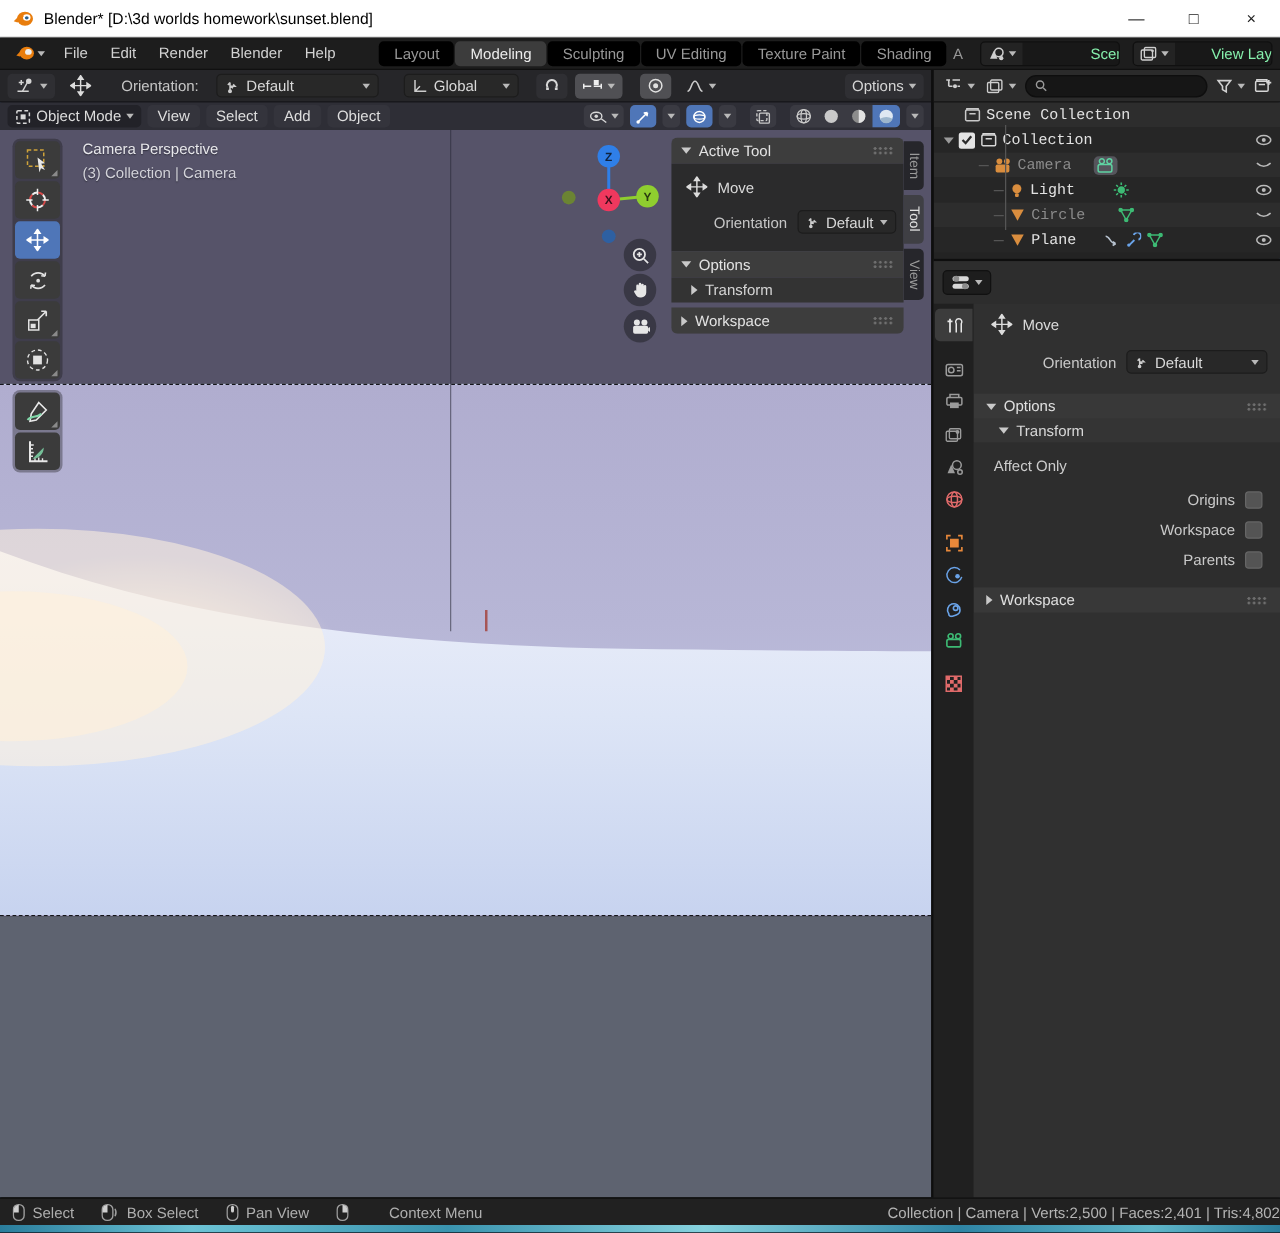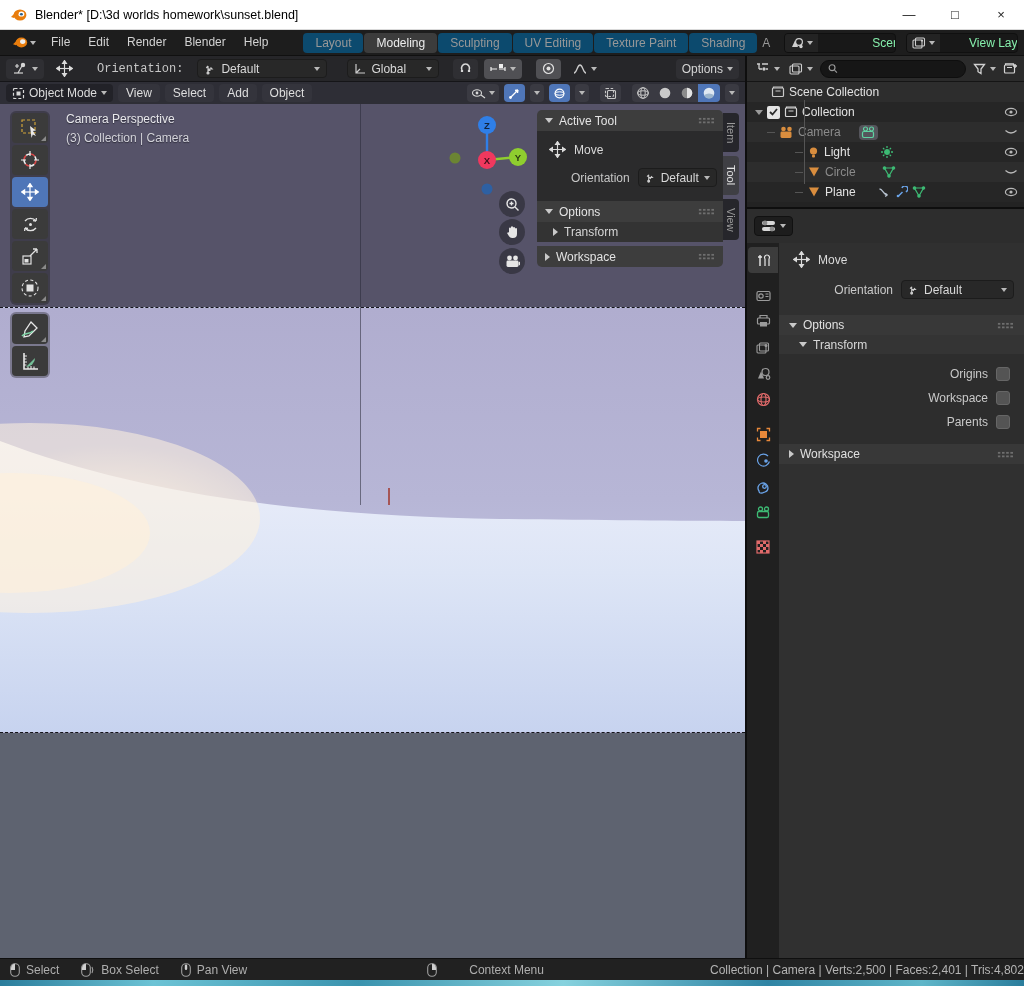--- a/index.html
+++ b/index.html
@@ -13,21 +13,21 @@
   .titlebar .blogo{margin:0 8px 0 10px;}
   .titlebar .ttl{font-size:12.5px;color:#000000;}
   .tb-controls{margin-left:auto;display:flex;height:100%;}
   .tbc{width:46px;display:flex;align-items:center;justify-content:center;color:#222;font-size:13px;cursor:default;}
 
   
   .topbar{height:26px;background:#1d1d1d;display:flex;align-items:center;padding:0 6px;border-bottom:1px solid #101010;}
   .app-btn{display:flex;align-items:center;gap:2px;padding:0 6px;}
   .menu-item{padding:0 9px;color:#d2d2d2;line-height:25px;}
   .ws-tabs{display:flex;align-items:center;gap:1px;margin-left:26px;}
-  .ws-tab{padding:3px 12px;border-radius:4px;background:#0c4a6e;color:#989898;white-space:nowrap;}
+  .ws-tab{padding:3px 12px;border-radius:4px;background:#000000;color:#989898;white-space:nowrap;}
   .ws-tab.active{background:#3c3c3c;color:#ececec;}
   .ws-tab.partial{background:transparent;padding:3px 4px;}
   .id-widget{display:flex;align-items:center;background:#181818;border:1px solid #101010;border-radius:4px;height:20px;margin-left:10px;overflow:hidden;}
   .id-widget .seg{display:flex;align-items:center;gap:3px;padding:0 5px;height:100%;background:#232323;}
   .id-widget .name{padding:0 8px;min-width:96px;color:#86efac;text-align:right;}
 
   
   .main{display:flex;height:902px;}
   .leftcol{width:745px;display:flex;flex-direction:column;}
   .rightcol{width:279px;display:flex;flex-direction:column;border-left:2px solid #0e0e0e;}
@@ -94,21 +94,21 @@
 
   .side-tabs{position:absolute;left:723px;top:9px;display:flex;flex-direction:column;gap:4px;}
   .stab{writing-mode:vertical-rl;background:#26262b;color:#9a9a9a;border-radius:0 4px 4px 0;padding:9px 2px;font-size:11px;}
   .stab.active{background:#3f3f44;color:#e2e2e2;}
 
   
   .otree{height:125px;background:#232323;overflow:hidden;font-size:12px;position:relative;}
   .orow{height:20px;display:flex;align-items:center;gap:4px;padding:0 6px;}
   .orow:nth-child(odd){background:#262626;}
   .orow:nth-child(even){background:#2d2d2d;}
-  .oname{color:#e2e2e2;}
+  .oname{color:#e2e2e2;font-family:Liberation Mono, monospace;}
   .oname.dim{color:#8b8b8b;}
   .oflex{flex:1;}
   .cbx{width:13px;height:13px;border-radius:2px;background:#e4e4e4;display:flex;align-items:center;justify-content:center;}
   .databox{background:#55555c;border-radius:4px;padding:1px 2px;display:flex;align-items:center;}
   .treeline{position:absolute;left:57px;top:18px;width:1px;height:84px;background:#555;}
   .stub{width:8px;height:1px;background:#555;margin-left:-4px;}
 
   
   .props{flex:1;background:#303030;display:flex;flex-direction:column;border-top:2px solid #0e0e0e;}
   .props-header{height:34px;display:flex;align-items:center;padding:0 7px;background:#2d2d2d;}
@@ -227,21 +227,21 @@
         </span>
         <span class="pill flat">
           <svg width="17" height="17" viewBox="0 0 16 16">
               <g stroke="#dcdcdc" stroke-width="1.1" fill="#dcdcdc">
                 <line x1="8" y1="3" x2="8" y2="13"></line>
                 <line x1="3" y1="8" x2="13" y2="8"></line>
                 <path d="M8 0.5l1.8 2.7H6.2zM8 15.5l1.8-2.7H6.2zM0.5 8l2.7-1.8v3.6zM15.5 8l-2.7-1.8v3.6z"></path>
               </g>
             </svg>
         </span>
-        <span class="lbl" style="margin-left:12px;font-family:Liberation Mono, monospace;">Orientation:</span>
+        <span class="lbl" style="margin-left:12px;">Orientation:</span>
         <span class="dd" style="width:130px;margin-left:8px;">
           <svg width="12" height="12" viewBox="0 0 12 12" fill="none" stroke="#ccc" stroke-width="1.2">
               <path d="M4 10 V3 M4 3 l-1.7 2 M4 6 h4 l-1.5-1.5 M4 6 l2.5 1.5"></path>
               <circle cx="4" cy="10" r="1" fill="#ccc"></circle>
             </svg>
           <span style="flex:1">Default</span>
           <span class="chev"></span>
         </span>
         <span class="dd" style="width:92px;margin-left:14px;">
           <svg width="12" height="12" viewBox="0 0 12 12" fill="none" stroke="#ccc" stroke-width="1.2">
@@ -598,21 +598,21 @@
             </span>
           <span class="oname">Collection</span>
           <span class="oflex"></span>
           <span>
               <svg width="14" height="10" viewBox="0 0 14 10">
                 <ellipse cx="7" cy="5" rx="5.6" ry="3.6" fill="none" stroke="#b9b9b9" stroke-width="1.2"></ellipse>
                 <circle cx="7" cy="5" r="1.6" fill="#b9b9b9"></circle>
               </svg>
             </span>
         </div>
-        <div class="orow" style="padding-left:24px;">
+        <div class="orow" style="padding-left:40px;">
           <span class="stub"></span>
           <span>
               <svg width="15" height="13" viewBox="0 0 15 13" fill="#d98d3e">
                 <circle cx="4.5" cy="3" r="2.3"></circle>
                 <circle cx="10.5" cy="3" r="2.3"></circle>
                 <rect x="1.5" y="5.5" width="11" height="6.5" rx="1.4"></rect>
               </svg>
             </span>
           <span class="oname dim">Camera</span>
           <span class="databox" style="margin-left:14px;">
@@ -829,20 +829,21 @@
             <div class="phead">
               <span class="tri-d"></span>
               <span>Options</span>
               <span class="grip"></span>
             </div>
             <div class="phead2">
               <span class="tri-d"></span>
               <span>Transform</span>
             </div>
             <div class="psub">
+              <div class="affect">Affect Only</div>
               <div class="cbrow">
                 <span>Origins</span>
                 <span class="cb"></span>
               </div>
               <div class="cbrow">
                 <span>Workspace</span>
                 <span class="cb"></span>
               </div>
               <div class="cbrow">
                 <span>Parents</span>
@@ -876,21 +877,21 @@
         </svg>
       <span>Box Select</span>
     </span>
     <span class="sb-item" style="">
       <svg width="10" height="14" viewBox="0 0 10 14">
           <rect x="0.7" y="0.7" width="8.6" height="12.6" rx="4" fill="none" stroke="#9f9f9f" stroke-width="1.1"></rect>
           <rect x="3.8" y="1.5" width="2.4" height="5.5" rx="1.2" fill="#cfcfcf"></rect>
         </svg>
       <span>Pan View</span>
     </span>
-    <span class="sb-item" style="margin-left:158px;gap:32px;">
+    <span class="sb-item" style="gap:32px;">
       <svg width="10" height="14" viewBox="0 0 10 14">
           <rect x="0.7" y="0.7" width="8.6" height="12.6" rx="4" fill="none" stroke="#9f9f9f" stroke-width="1.1"></rect>
           <path d="M9 5 a4 4.3 0 0 0 -4-4.3 V7 H9Z" fill="#cfcfcf"></path>
         </svg>
       <span>Context Menu</span>
     </span>
     <span class="stats">Collection | Camera | Verts:2,500 | Faces:2,401 | Tris:4,802 | Obje</span>
   </div>
 
   <div class="strip"></div>

